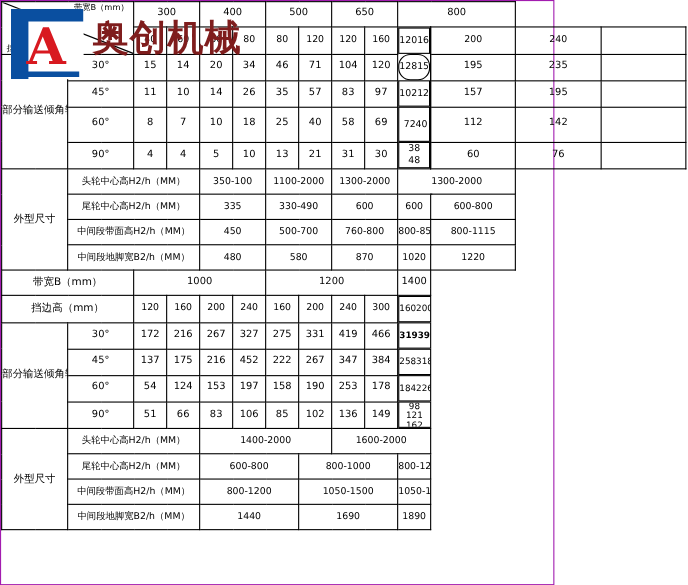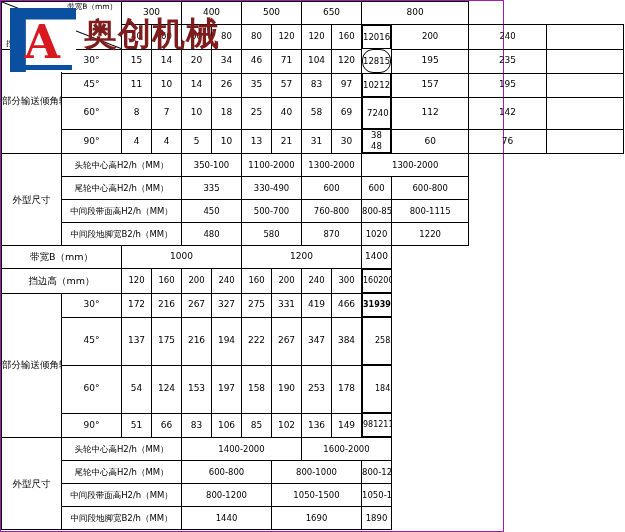--- a/index.html
+++ b/index.html
@@ -273,56 +273,56 @@
       <td class="tiny" style="padding: 0px; display: flex; align-items: center; justify-content: space-around; font-weight: bold;">
         <span>319</span>
             <span>395</span>
       </td>
     </tr>
     <tr>
       <td colspan="2">45°</td>
       <td>137</td>
       <td>175</td>
       <td>216</td>
-      <td>194</td>
+      <td>452</td>
       <td>222</td>
       <td>267</td>
       <td>347</td>
       <td>384</td>
-      <td class="tiny" style="padding: 12px; display: flex; align-items: center; justify-content: space-around;">
+      <td class="tiny" style="padding: 0px; display: flex; align-items: center; justify-content: space-around;">
         <span>258</span>
             <span>318</span>
       </td>
     </tr>
     <tr>
       <td colspan="2">60°</td>
       <td>54</td>
       <td>124</td>
       <td>153</td>
       <td>197</td>
       <td>158</td>
       <td>190</td>
       <td>253</td>
       <td>178</td>
-      <td class="tiny" style="padding: 12px; display: flex; align-items: center; justify-content: space-around;">
+      <td class="tiny" style="padding: 0px; display: flex; align-items: center; justify-content: space-around;">
         <span>184</span>
             <span>226</span>
       </td>
     </tr>
     <tr>
       <td colspan="2">90°</td>
       <td>51</td>
       <td>66</td>
       <td>83</td>
       <td>106</td>
       <td>85</td>
       <td>102</td>
       <td>136</td>
       <td>149</td>
-      <td class="tiny" style="padding: 0px; display: flex; align-items: center; justify-content: space-around;">
+      <td class="tiny" style="padding: 0px; display: flex; align-items: center; justify-content: space-around; flex-direction: column;">
         <span>98</span>
             <span>121</span>
             <span>162</span>
       </td>
     </tr>
 
     <tr>
       <td colspan="2" rowspan="4" class="lbl">外型尺寸</td>
       <td colspan="4" class="small">头轮中心高H2/h（MM）</td>
       <td colspan="4" class="small">1400-2000</td>

